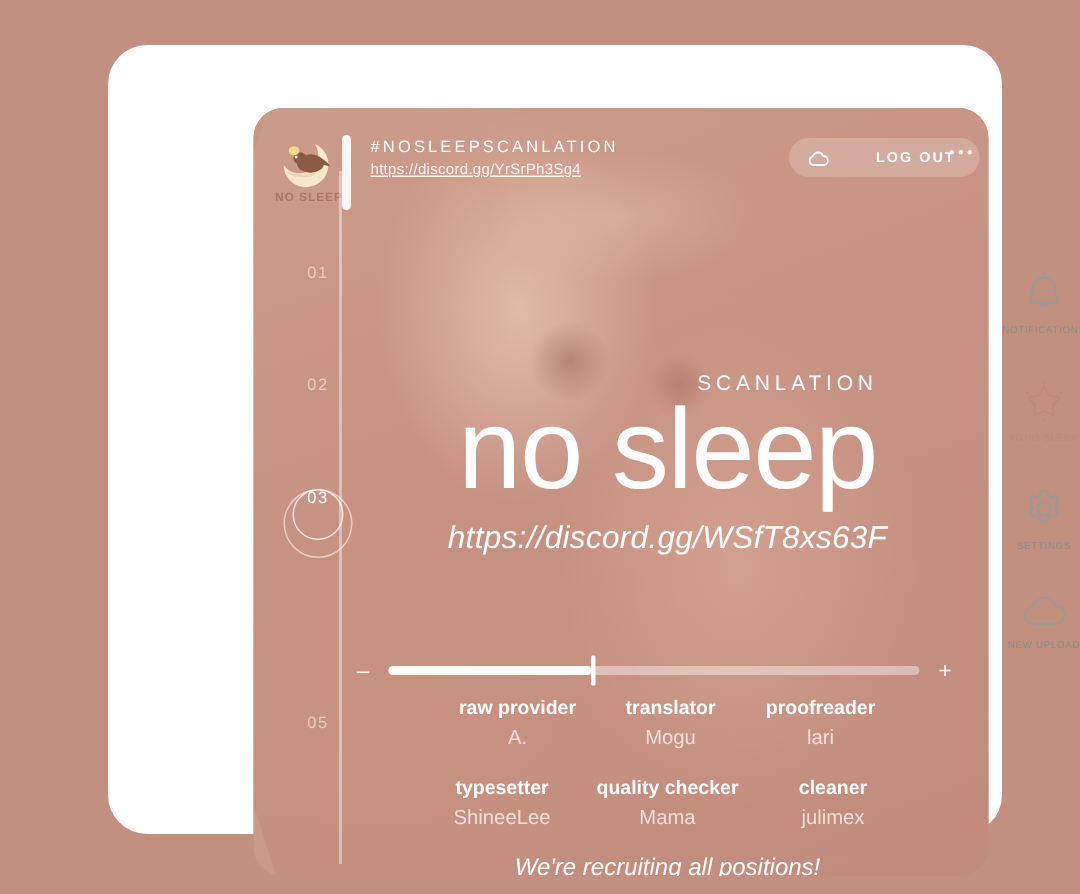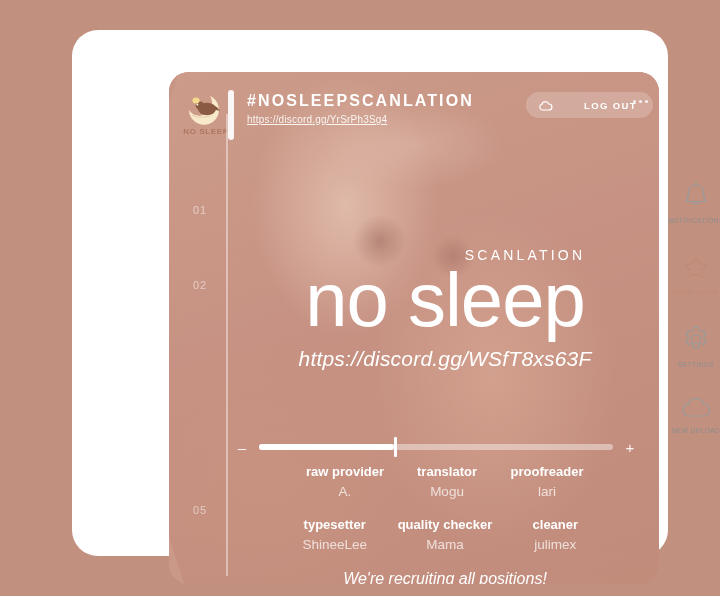--- a/index.html
+++ b/index.html
@@ -81,21 +81,21 @@
 
   #header-divider {
     position: absolute; left: 59px; top: 18px;
     width: 6px; height: 50px;
     background: rgba(255,255,255,.92);
     border-radius: 3px;
   }
 
   #header-titles { position: absolute; left: 78px; top: 20px; }
   #channel-title {
-    font-size: 16px; font-weight: bold; letter-spacing: 2.1px;
+    font-size: 11px; font-weight: normal; letter-spacing: 2.1px;
     color: #ffffff; white-space: nowrap;
   }
   #channel-url {
     font-size: 10px; letter-spacing: .2px;
     color: rgba(255,255,255,.88); margin-top: 4px; white-space: nowrap; text-decoration: underline;
   }
 
   #logout-button {
     position: absolute; left: 357px; top: 20px;
     height: 26px; padding: 0 16px 0 12px;
@@ -118,22 +118,22 @@
 
   
   #step-rail {
     position: absolute; left: 0; top: 104px; width: 62px; height: 400px;
   }
   #rail-line {
     position: absolute; left: 57px; top: -62px; width: 2px; height: 462px;
     background: rgba(255,255,255,.42);
   }
   .step-item {
-    position: absolute; left: 0; width: 62px; height: 40px;
-    display: flex; align-items: flex-end; justify-content: center;
+    position: absolute; left: 12px; width: 62px; height: 40px;
+    display: flex; align-items: flex-start; justify-content: center;
     cursor: pointer;
   }
   .step-num {
     font-size: 11px; letter-spacing: 1px; color: rgba(255,255,255,.52);
   }
   .step-item.active .step-num { color: #ffffff; }
   .ring-outer, .ring-inner {
     position: absolute; border-radius: 50%; border: 1px solid rgba(255,255,255,.55);
   }
   .ring-outer { width: 46px; height: 46px; }
@@ -261,20 +261,25 @@
     </div>
 
     <div id="step-rail">
       <div id="rail-line"></div>
       <div class="step-item" style="top:0px">
         <span class="step-num">01</span>
       </div>
       <div class="step-item" style="top:75px">
         <span class="step-num">02</span>
       </div>
+      <div class="step-item active" style="top:150px">
+        <span class="ring-outer"></span>
+        <span class="ring-inner"></span>
+        <span class="step-num">03</span>
+      </div>
       <div class="step-item" style="top:300px">
         <span class="step-num">05</span>
       </div>
     </div>
 
     <div id="hero-center">
       <div id="eyebrow-label">SCANLATION</div>
       <div id="hero-title">no sleep</div>
       <div id="hero-link">https://discord.gg/WSfT8xs63F</div>
     </div>

